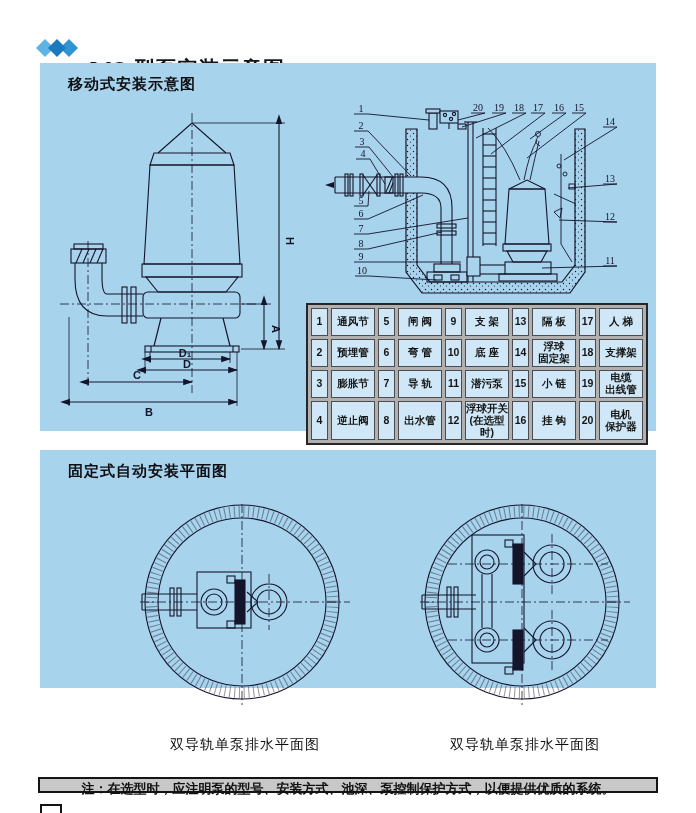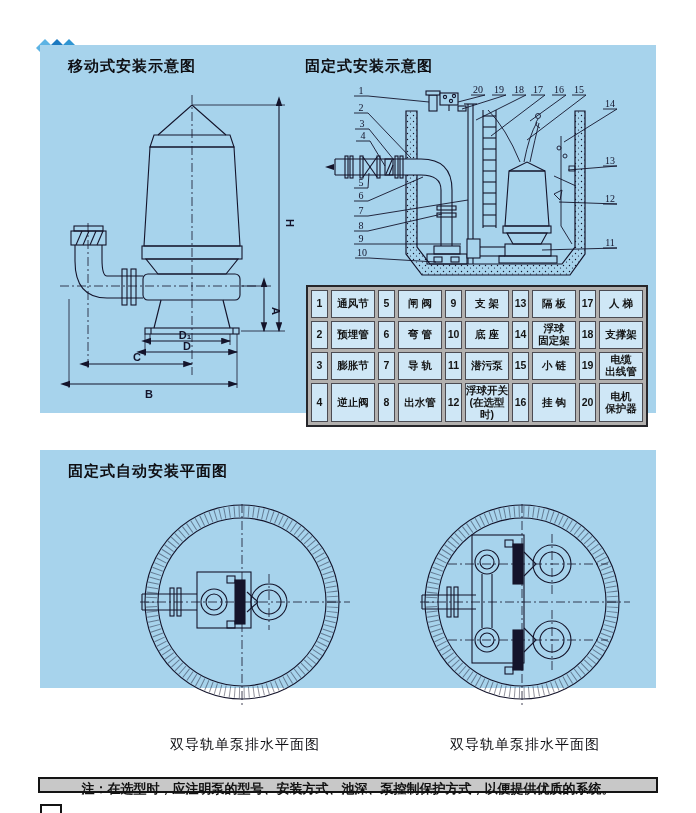--- a/index.html
+++ b/index.html
@@ -46,23 +46,22 @@
 
 <div class="header">
   <svg width="46" height="20" viewBox="0 0 46 20" style="position:static">
     <polygon points="10,1 19,10 10,19 1,10" fill="#5cb3e4"></polygon>
     <polygon points="34,1 43,10 34,19 25,10" fill="#2f95d2"></polygon>
     <polygon points="22,1 31,10 22,19 13,10" fill="#1b79c0"></polygon>
   </svg>
   <span class="title">WQ 型泵安装示意图</span>
 </div>
 
-<div class="panel" style="left:40px;top:45px;width:616px;height:368px;">
+<div class="panel" style="left:40px;top:63px;width:616px;height:368px;">
   <div class="panel-title" style="left:28px;top:12px;">移动式安装示意图</div>
-  <div class="panel-title" style="left:265px;top:12px;">固定式安装示意图</div>
 
   <svg style="left:5px;top:38px;" width="260" height="330" viewBox="0 0 260 330">
     <defs>
       <marker id="ae" markerWidth="9" markerHeight="8" refX="8" refY="3" orient="auto">
         <path d="M0,0 L9,3 L0,6 Z" fill="#14142b"></path>
       </marker>
       <marker id="as" markerWidth="9" markerHeight="8" refX="1" refY="3" orient="auto-start-reverse">
         <path d="M0,0 L9,3 L0,6 Z" fill="#14142b"></path>
       </marker>
     </defs>

